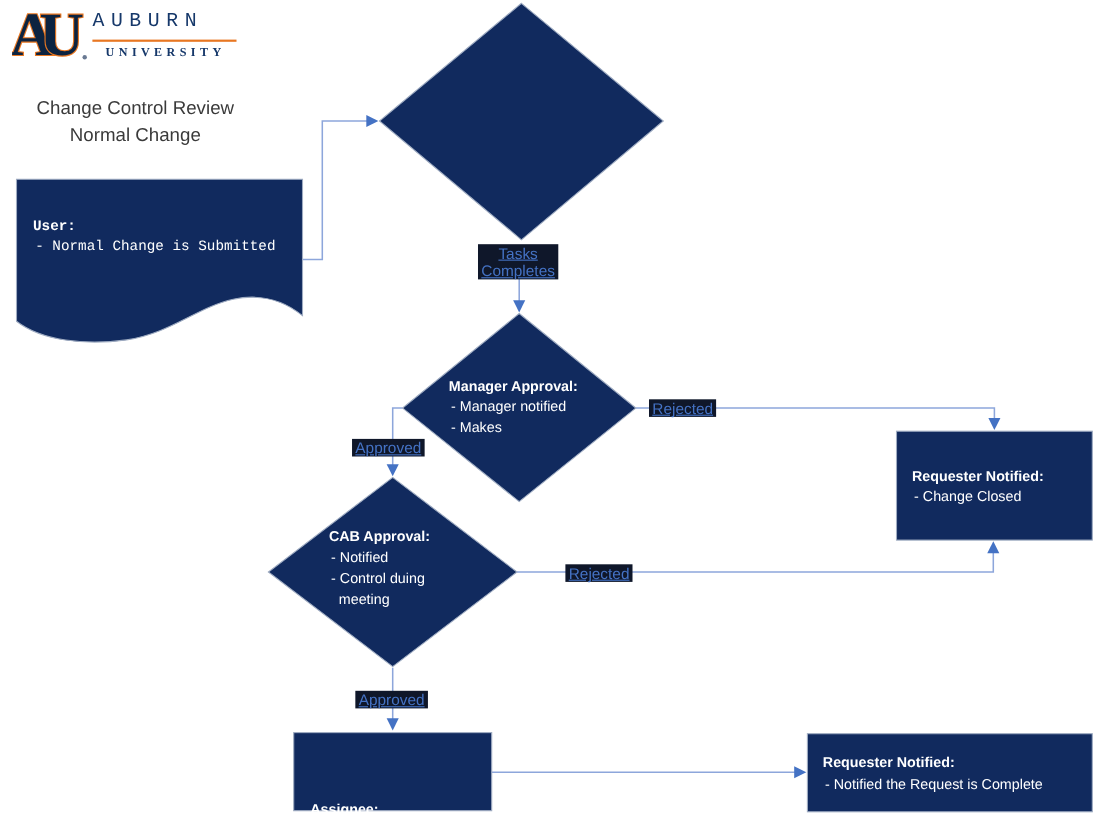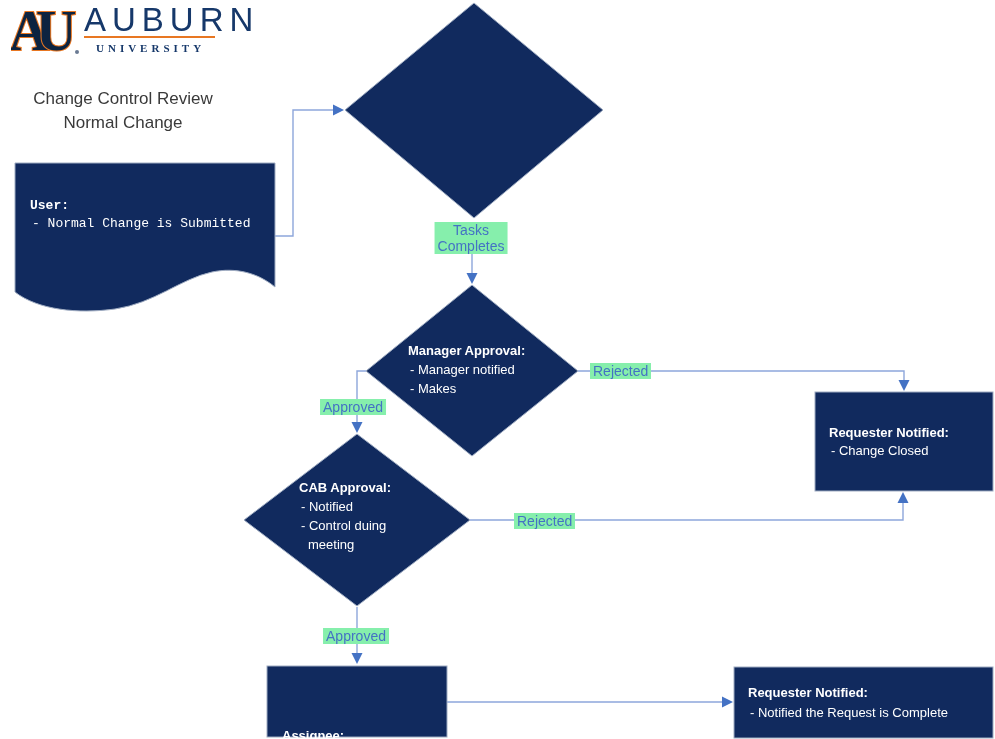--- a/index.html
+++ b/index.html
@@ -12,28 +12,28 @@
     position:absolute;color:#ffffff;font-size:13px;line-height:19px;
     white-space:nowrap;pointer-events:none;
   }
   .node-text .nt{font-weight:bold;}
   .node-text .nl{padding-left:2px;}
   .node-text .indent{padding-left:9px;}
   .lh18{line-height:18px;}
   .lh20{line-height:20px;}
   .edge-label{
     position:absolute;color:#4472C4;font-size:14px;line-height:16px;
-    background:#86efac;padding:0 3px;white-space:nowrap;
+    background:#0f172a;padding:0 3px;white-space:nowrap;text-decoration:underline;
   }
   .center-x{transform:translateX(-50%);text-align:center;}
   
   #logo{position:absolute;left:11px;top:1px;display:flex;align-items:flex-start;}
   #wordmark{position:absolute;left:84px;top:6px;color:#16386A;}
   #wordmark .wm-main{
-    font-family:Liberation Sans, sans-serif;font-size:33px;
+    font-family:Liberation Mono, monospace;font-size:18px;
     letter-spacing:6px;line-height:28px;
   }
   #wordmark .wm-rule{width:131px;height:2px;background:#E87722;margin:2px 0 4px 0;}
   #wordmark .wm-sub{
     font-family:"Liberation Serif","DejaVu Serif",serif;font-size:11px;font-weight:bold;
     letter-spacing:4px;margin-left:12px;
   }
   #page-title{
     position:absolute;left:8px;top:87px;width:230px;text-align:center;
     color:#3A3A3A;font-size:17px;line-height:24px;

